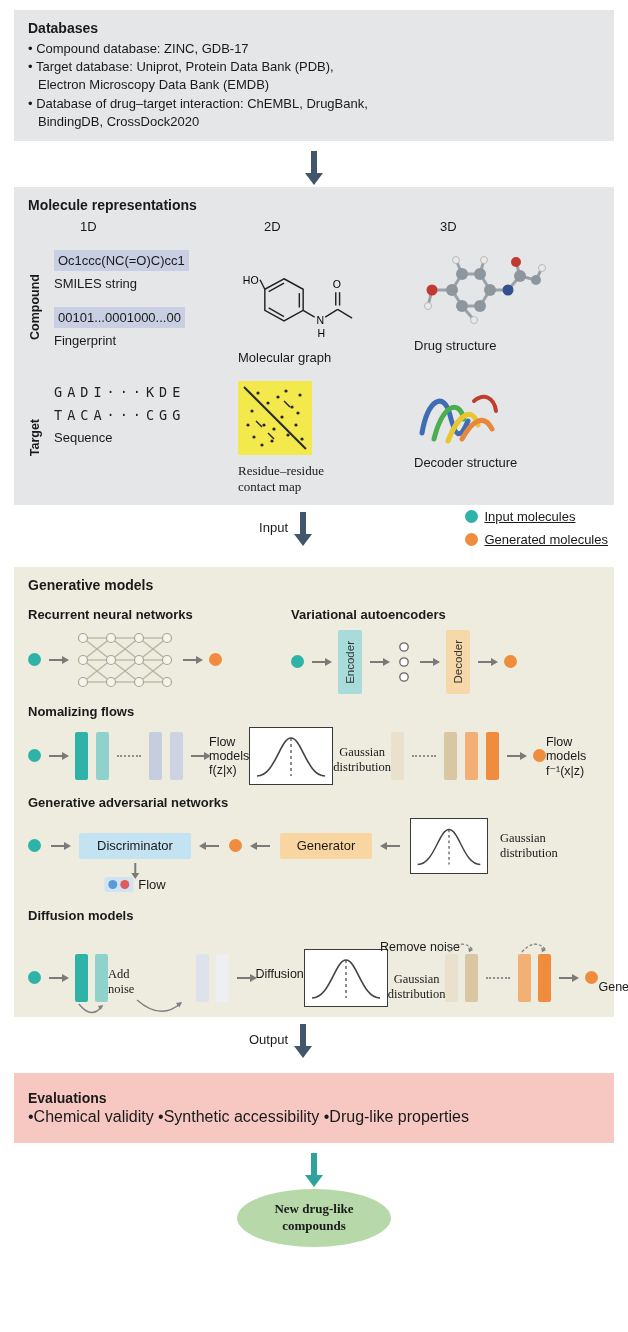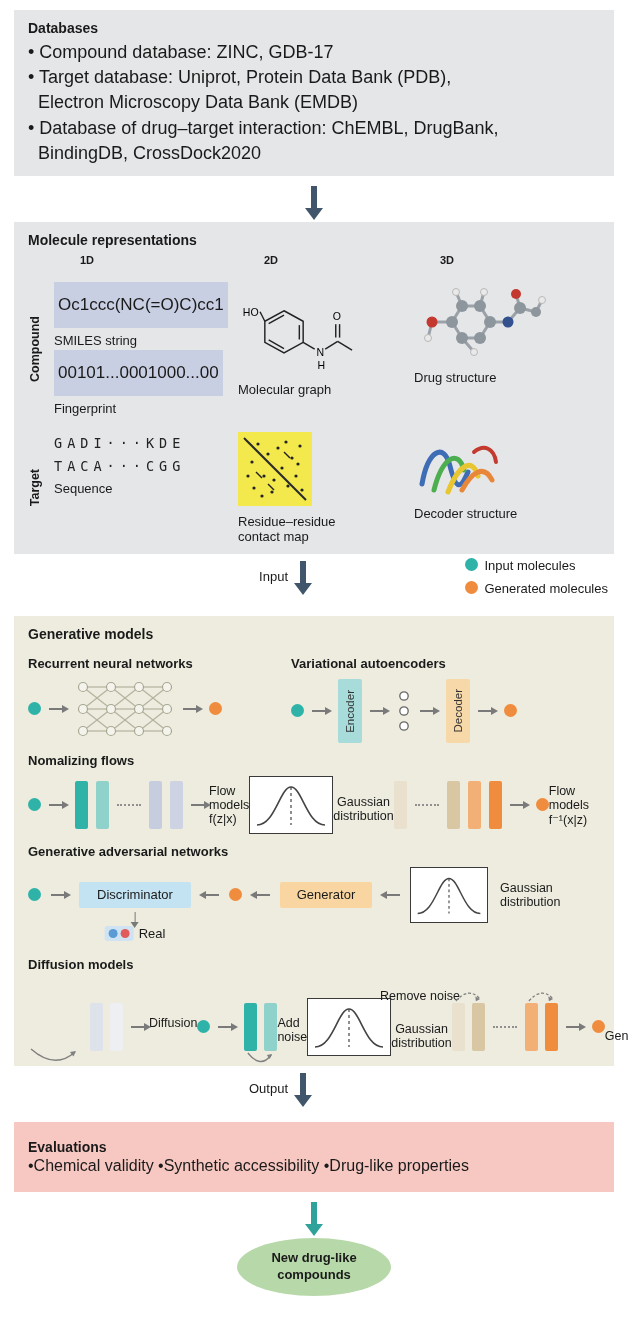--- a/index.html
+++ b/index.html
@@ -4,46 +4,46 @@
 <style>
   * { margin:0; padding:0; box-sizing:border-box; }
   body { background:#fff; font-family:"Liberation Sans","DejaVu Sans",sans-serif; color:#1a1a1a; }
   .page { position:relative; width:628px; height:1332px; background:#fff; overflow:hidden; padding-top:10px; }
 
   .panel { margin:0 14px; padding:10px 14px; }
   .gray  { background:var(--panel-gray,#e5e6e8); }
   .beige { background:var(--panel-beige,#edecdf); }
   .pink  { background:var(--panel-pink,#f7c8c2); }
   .ptitle { font-weight:bold; font-size:14px; margin-bottom:4px; }
-  .bullet { font-size:18px; line-height:1.4; white-space:pre-line; padding-left:10px; text-indent:-10px; }
-  .ml { white-space:pre-line; }
+  .bullet { font-size:13px; line-height:1.4; white-space:pre-line; padding-left:10px; text-indent:-10px; }
+  .ml { white-space:pre-line;font-family:Liberation Serif, serif; }
 
   
   .bigarrow { width:6px; height:22px; margin:10px auto 14px; position:relative; background:var(--arrow-slate,#41566b); }
   .bigarrow::after { content:""; position:absolute; top:100%; left:50%; transform:translateX(-50%);
     border-left:9px solid transparent; border-right:9px solid transparent; border-top:12px solid var(--arrow-slate,#41566b); }
   .bigarrow.tealarr { background:var(--arrow-teal,#2fa39b); }
   .bigarrow.tealarr::after { border-top-color:var(--arrow-teal,#2fa39b); }
 
   
   .rep-grid { display:grid; grid-template-columns:26px 184px 176px 1fr; row-gap:16px; margin-top:6px; }
-  .colh { font-weight:bold; font-size:11px; padding-left:26px; }
+  .colh { font-weight:normal; font-size:13px; padding-left:26px; }
   .rowlab { writing-mode:vertical-rl; transform:rotate(180deg); font-weight:bold; font-size:12.5px; justify-self:start; align-self:center; }
   .cell { font-size:13px; }
-  .hl { background:var(--highlight-lavender,#c9cfe2); padding:13px 4px; font-size:17px; display:inline-block; }
+  .hl { background:var(--highlight-lavender,#c9cfe2); padding:3px 4px; font-size:13px; display:inline-block; }
   .cap { font-size:13px; margin-top:5px; }
-  .capgap { margin-bottom:2px; }
+  .capgap { margin-bottom:16px; }
   .seq { font-family:"DejaVu Sans Mono",monospace; font-size:13.5px; letter-spacing:5px; margin:3px 0 7px; color:#222; }
 
   
   .flowrow { position:relative; height:62px; }
   .flowrow .bigarrow { position:absolute; left:300px; top:7px; margin:0; }
   .flowlab { position:absolute; font-size:13px; top:15px; right:340px; }
   .legend { position:absolute; right:20px; top:4px; display:flex; flex-direction:column; gap:8px; font-size:13px; }
-  .litem { display:flex; align-items:flex-start; gap:6px; }
+  .litem { display:flex; align-items:center; gap:6px;text-decoration:underline; }
   .dot { width:13px; height:13px; border-radius:50%; flex:none; }
   .dot.teal { background:var(--teal,#2fb3a9); }
   .dot.orange { background:var(--orange,#ef8c3e); }
 
   
   .subt { font-weight:bold; font-size:13px; margin:10px 0 8px; }
   .mrow { display:flex; align-items:center; gap:8px; }
   .gen-top { display:flex; }
   .rnnb { width:46%; }
   .vaeb { width:54%; }
@@ -392,21 +392,21 @@
         <span class="arr r"></span>
         <div class="discwrap">
           <div class="boxlbl disc">Discriminator</div>
           <div class="realwrap">
             <span class="varr"></span>
             <div class="realrow">
               <span class="chip">
                 <span class="mini blue"></span>
                 <span class="mini red"></span>
               </span>
-              <span>Real</span>
+              <span>Flow</span>
             </div>
           </div>
         </div>
         <span class="arr l"></span>
         <span class="dot orange"></span>
         <span class="arr l"></span>
         <div class="boxlbl genb">Generator</div>
         <span class="arr l"></span>
         <div class="gauss sm">
           <svg width="70" height="46" viewBox="0 0 76 48">
@@ -418,48 +418,48 @@
 distribution</span>
       </div>
     </div>
 
     <div class="diff-block">
       <div class="subt">Diffusion models</div>
       <span class="remove-noise">Remove noise</span>
       <div class="seg-flex diff-row">
         <div class="seg">
           <div class="seg-row">
-            <svg class="connector" width="54" height="20" viewBox="0 0 54 20">
-              <path d="M3 3 Q 27 24 47 6" fill="none" stroke="#808080" stroke-width="1.4"></path>
-              <path d="M48 5 l-6 1 l3.4 4.4 z" fill="#808080"></path>
-            </svg>
-            <div class="pair">
-              <span class="bar p1"></span>
-              <span class="bar p2"></span>
-            </div>
-            <span class="arr r"></span>
-          </div>
-          <div class="seg-cap diff-cap">Diffusion</div>
-        </div>
-        <div class="seg">
-          <div class="seg-row">
             <span class="dot teal"></span>
             <span class="arr r"></span>
             <div class="pair">
               <span class="bar b1"></span>
               <span class="bar b2"></span>
               <svg class="arcdown" viewBox="0 0 34 16" preserveAspectRatio="none">
                 <path d="M4 2 Q 17 18 28 4" fill="none" stroke="#808080" stroke-width="1.4"></path>
                 <path d="M29 3 l-5.5 1 l3 4 z" fill="#808080"></path>
               </svg>
             </div>
           </div>
           <div class="seg-cap diff-cap ml">Add
 noise</div>
         </div>
+        <div class="seg">
+          <div class="seg-row">
+            <svg class="connector" width="54" height="20" viewBox="0 0 54 20">
+              <path d="M3 3 Q 27 24 47 6" fill="none" stroke="#808080" stroke-width="1.4"></path>
+              <path d="M48 5 l-6 1 l3.4 4.4 z" fill="#808080"></path>
+            </svg>
+            <div class="pair">
+              <span class="bar p1"></span>
+              <span class="bar p2"></span>
+            </div>
+            <span class="arr r"></span>
+          </div>
+          <div class="seg-cap diff-cap">Diffusion</div>
+        </div>
         <div class="seg center">
           <div class="seg-row">
             <div class="gauss">
               <svg width="76" height="48" viewBox="0 0 76 48">
                 <path d="M4 44 C 22 44 27 6 38 6 C 49 6 54 44 72 44" fill="none" stroke="#444" stroke-width="1.6"></path>
                 <line x1="38" y1="6" x2="38" y2="44" stroke="#444" stroke-width="1.2" stroke-dasharray="3 3"></line>
               </svg>
             </div>
           </div>
           <div class="seg-cap diff-cap ml">Gaussian

